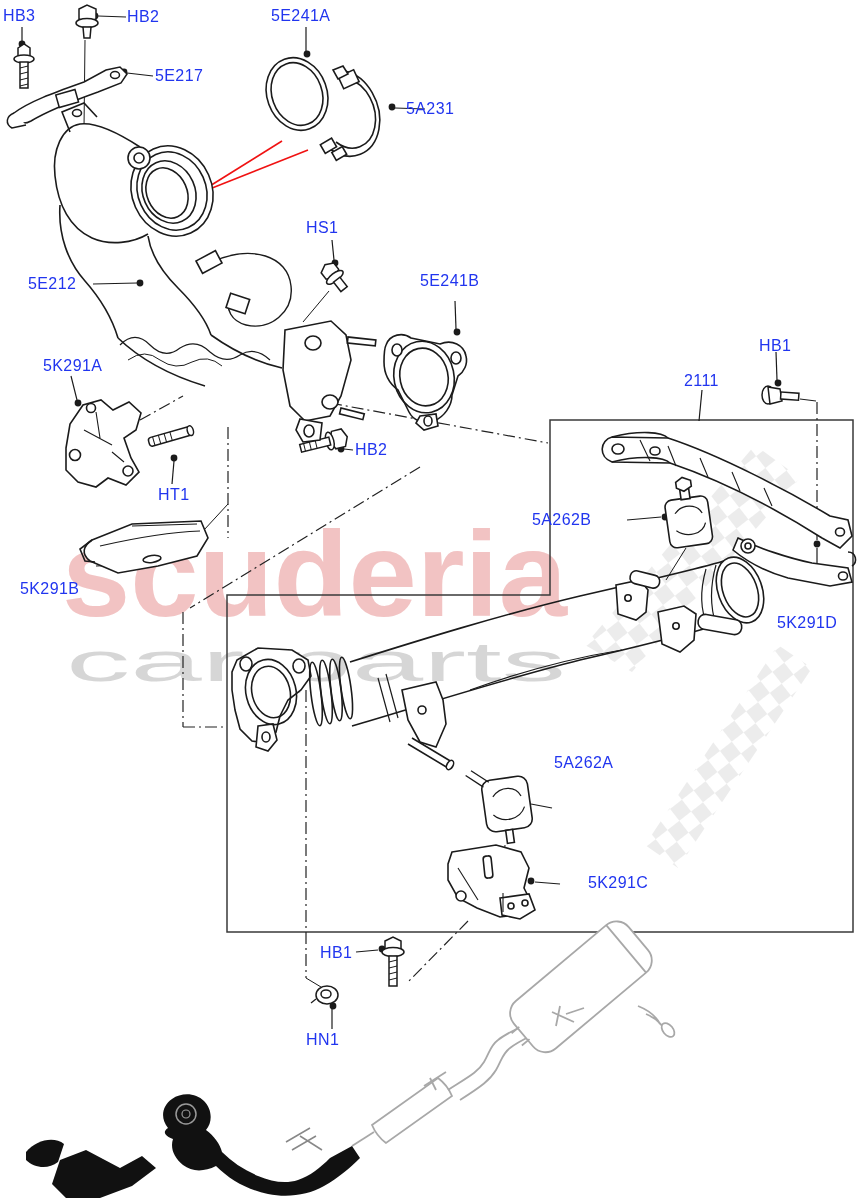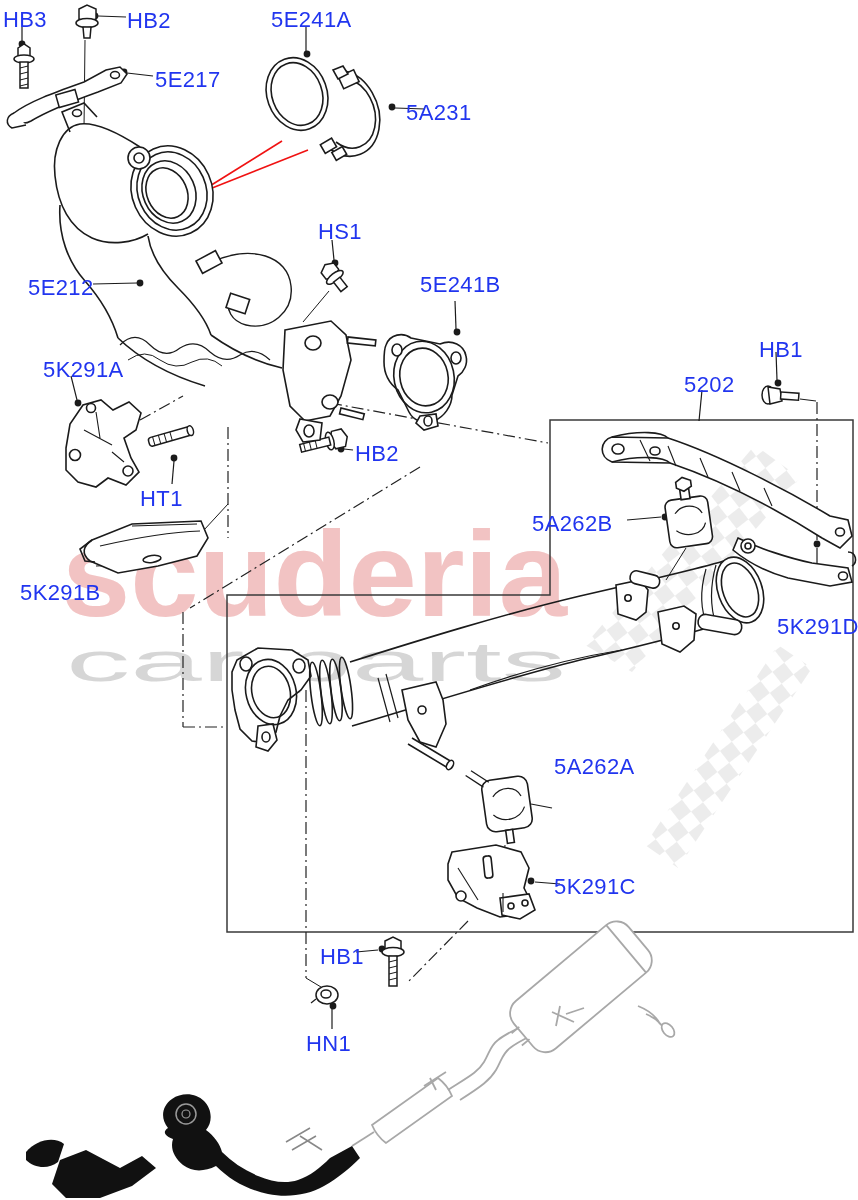--- a/index.html
+++ b/index.html
@@ -1,19 +1,19 @@
 <!DOCTYPE html>
 <html><head>
 <meta charset="utf-8">
 <style>
   html,body{margin:0;padding:0;background:#ffffff;}
   #stage{position:relative;width:858px;height:1200px;background:#ffffff;overflow:hidden;
          font-family:"Liberation Sans", sans-serif;}
   #art{position:absolute;left:0;top:0;}
-  .plabel{position:absolute;font-size:22px;letter-spacing:.4px;color:#2135ef;
+  .plabel{position:absolute;font-size:16px;letter-spacing:.4px;color:#2135ef;
           font-family:"Liberation Sans", sans-serif;white-space:nowrap;cursor:pointer;}
 </style>
 </head>
 <body>
 
 <div id="stage">
 
 <svg id="art" width="858" height="1200" viewBox="0 0 858 1200">
   <defs>
     <pattern id="chk" width="30" height="30" patternUnits="userSpaceOnUse" patternTransform="rotate(-38 0 0)">
@@ -314,29 +314,29 @@
       <path d="M286,1142 L310,1128 M292,1150 L316,1136 M300,1136 L322,1150" stroke="#888" stroke-width="1.5" fill="none"></path>
     </g>
   </g>
 </svg>
 
 <div class="plabel" style="left:3px;top:7px">HB3</div>
 <div class="plabel" style="left:127px;top:8px">HB2</div>
 <div class="plabel" style="left:271px;top:7px">5E241A</div>
 <div class="plabel" style="left:155px;top:67px">5E217</div>
 <div class="plabel" style="left:406px;top:100px">5A231</div>
-<div class="plabel" style="left:318px;top:219px">HS1</div>
+<div class="plabel" style="left:306px;top:219px">HS1</div>
 <div class="plabel" style="left:28px;top:275px">5E212</div>
 <div class="plabel" style="left:420px;top:272px">5E241B</div>
 <div class="plabel" style="left:43px;top:357px">5K291A</div>
 <div class="plabel" style="left:355px;top:441px">HB2</div>
-<div class="plabel" style="left:140px;top:486px">HT1</div>
+<div class="plabel" style="left:158px;top:486px">HT1</div>
 <div class="plabel" style="left:20px;top:580px">5K291B</div>
-<div class="plabel" style="left:684px;top:372px">5202</div>
+<div class="plabel" style="left:684px;top:372px">2111</div>
 <div class="plabel" style="left:759px;top:337px">HB1</div>
 <div class="plabel" style="left:532px;top:511px">5A262B</div>
 <div class="plabel" style="left:777px;top:614px">5K291D</div>
 <div class="plabel" style="left:554px;top:754px">5A262A</div>
-<div class="plabel" style="left:554px;top:874px">5K291C</div>
+<div class="plabel" style="left:588px;top:874px">5K291C</div>
 <div class="plabel" style="left:320px;top:944px">HB1</div>
 <div class="plabel" style="left:306px;top:1031px">HN1</div>
 
 </div>
 
 </body></html>

